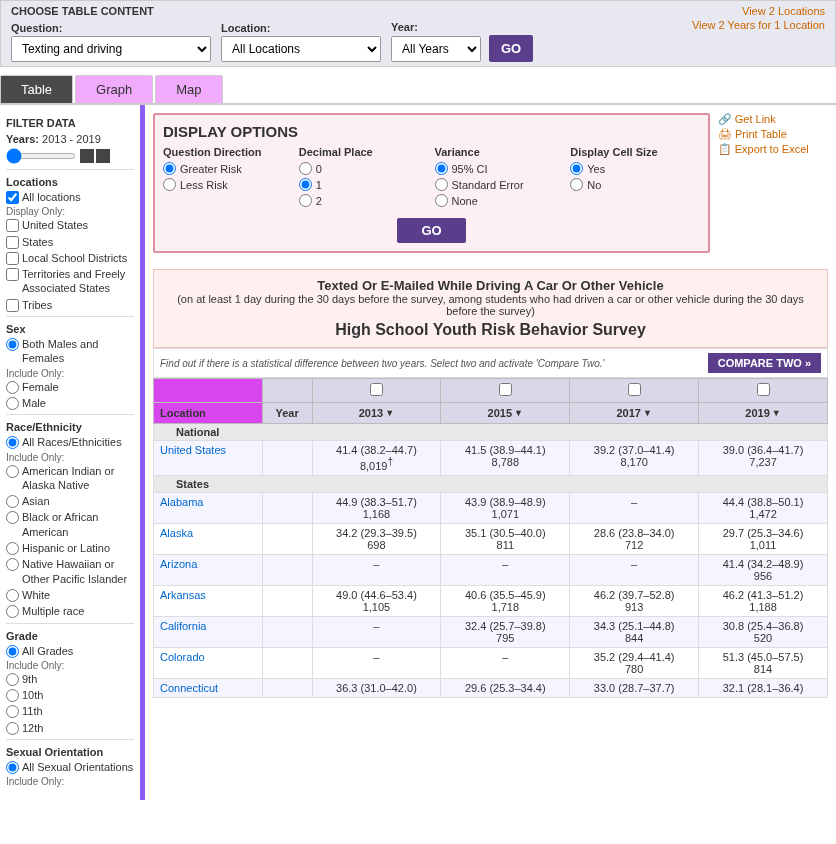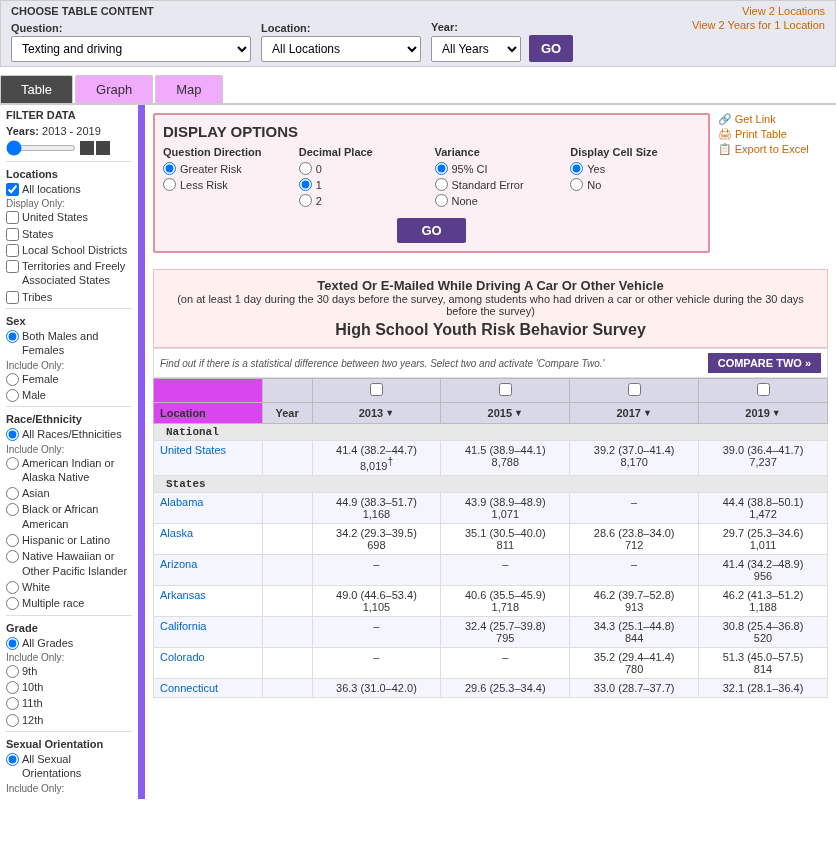--- a/index.html
+++ b/index.html
@@ -17,21 +17,21 @@
     .top-bar-right a { color: #cc6600; text-decoration: none; display: block; margin-bottom: 2px; }
 
     
     .tabs-row { display: flex; border-bottom: 2px solid #ccc; margin: 0; background: #fff; padding: 8px 0 0 0; }
     .tab { padding: 6px 20px; border: 1px solid #ccc; border-bottom: none; cursor: pointer; font-size: 13px; background: #f0abfc; margin-right: 2px; border-radius: 2px 2px 0 0; color: #333; }
 
     
     .main-layout { display: flex; }
 
     
-    .sidebar { width: 145px; min-width: 145px; background: #fff; border-right: 7px solid #8b5cf6; padding: 4px 6px; font-size: 11px; }
+    .sidebar { width: 145px; min-width: 145px; background: #fff; border-right: 5px solid #8b5cf6; padding: 12px 6px; font-size: 11px; }
     .sidebar h3 { font-size: 11px; font-weight: bold; text-transform: uppercase; margin-bottom: 4px; color: #333; }
     .sidebar .years-row { display: flex; align-items: center; gap: 4px; margin-bottom: 4px; }
     .year-blocks { display: flex; gap: 2px; }
     .year-block { width: 14px; height: 14px; background: #444; cursor: pointer; }
     .section-title { font-weight: bold; font-size: 11px; margin: 6px 0 2px 0; color: #333; }
     .sidebar label { display: flex; align-items: flex-start; gap: 3px; margin-bottom: 2px; cursor: pointer; font-size: 11px; line-height: 1.3; }
     .sidebar input[type=checkbox], .sidebar input[type=radio] { margin-top: 1px; flex-shrink: 0; }
     .display-only { font-size: 10px; color: #666; margin: 1px 0; }
     .divider { border-top: 1px solid #ddd; margin: 4px 0; }
 
@@ -58,42 +58,42 @@
     .table-header-box .survey-title { font-size: 16px; font-weight: bold; color: #333; margin-top: 4px; }
 
     .compare-row { display: flex; align-items: center; background: #fff; padding: 4px 6px; border: 1px solid #ddd; font-size: 10px; gap: 10px; }
     .compare-row .hint-text { font-style: italic; color: #555; font-size: 10px; flex: 1; }
     .compare-btn { background: #5a3e8b; color: #fff; border: none; padding: 4px 10px; font-size: 11px; font-weight: bold; cursor: pointer; white-space: nowrap; }
 
     .data-table { width: 100%; border-collapse: collapse; font-size: 11px; }
     .data-table th { background: #d8d8e8; padding: 4px 6px; text-align: center; border: 1px solid #bbb; font-size: 11px; }
     .data-table th.location-th { text-align: left; background: #d946ef; }
     .data-table td { padding: 3px 6px; border: 1px solid #ddd; }
-    .data-table tr.section-row td { background: #e8e8e8; font-weight: bold; padding: 2px 12px; font-size: 11px; font-family: Liberation Mono, monospace; }
+    .data-table tr.section-row td { background: #e8e8e8; font-weight: bold; padding: 2px 22px; font-size: 11px; }
     .data-table tr.data-row td { background: #fff; vertical-align: top; }
     .data-table tr.data-row:nth-child(even) td { background: #f5f5ff; }
     .data-table .location-cell { color: #0066cc; text-decoration: none; font-size: 11px; }
     .data-table .cell-value { text-align: center; white-space: nowrap; }
     .checkbox-cell { text-align: center; }
     .checkbox-cell input { }
     .year-col-header { display: flex; align-items: center; justify-content: center; gap: 2px; }
     .sort-arrow { font-size: 9px; color: #333; }
     .dagger { font-size: 10px; }
   </style>
 </head>
 <body>
 
 <div class="top-bar">
   <div class="top-bar-left">
     <div>
       <div class="top-bar-title">CHOOSE TABLE CONTENT</div>
       <div style="display:flex; align-items:flex-end; gap:10px; flex-wrap:wrap;">
         <div class="form-group">
           <label>Question:</label>
-          <select style="width:240px;">
+          <select style="width:200px;">
             <option>Texting and driving</option>
           </select>
         </div>
         <div class="form-group">
           <label>Location:</label>
           <select style="width:160px;">
             <option>All Locations</option>
           </select>
         </div>
         <div class="form-group">

